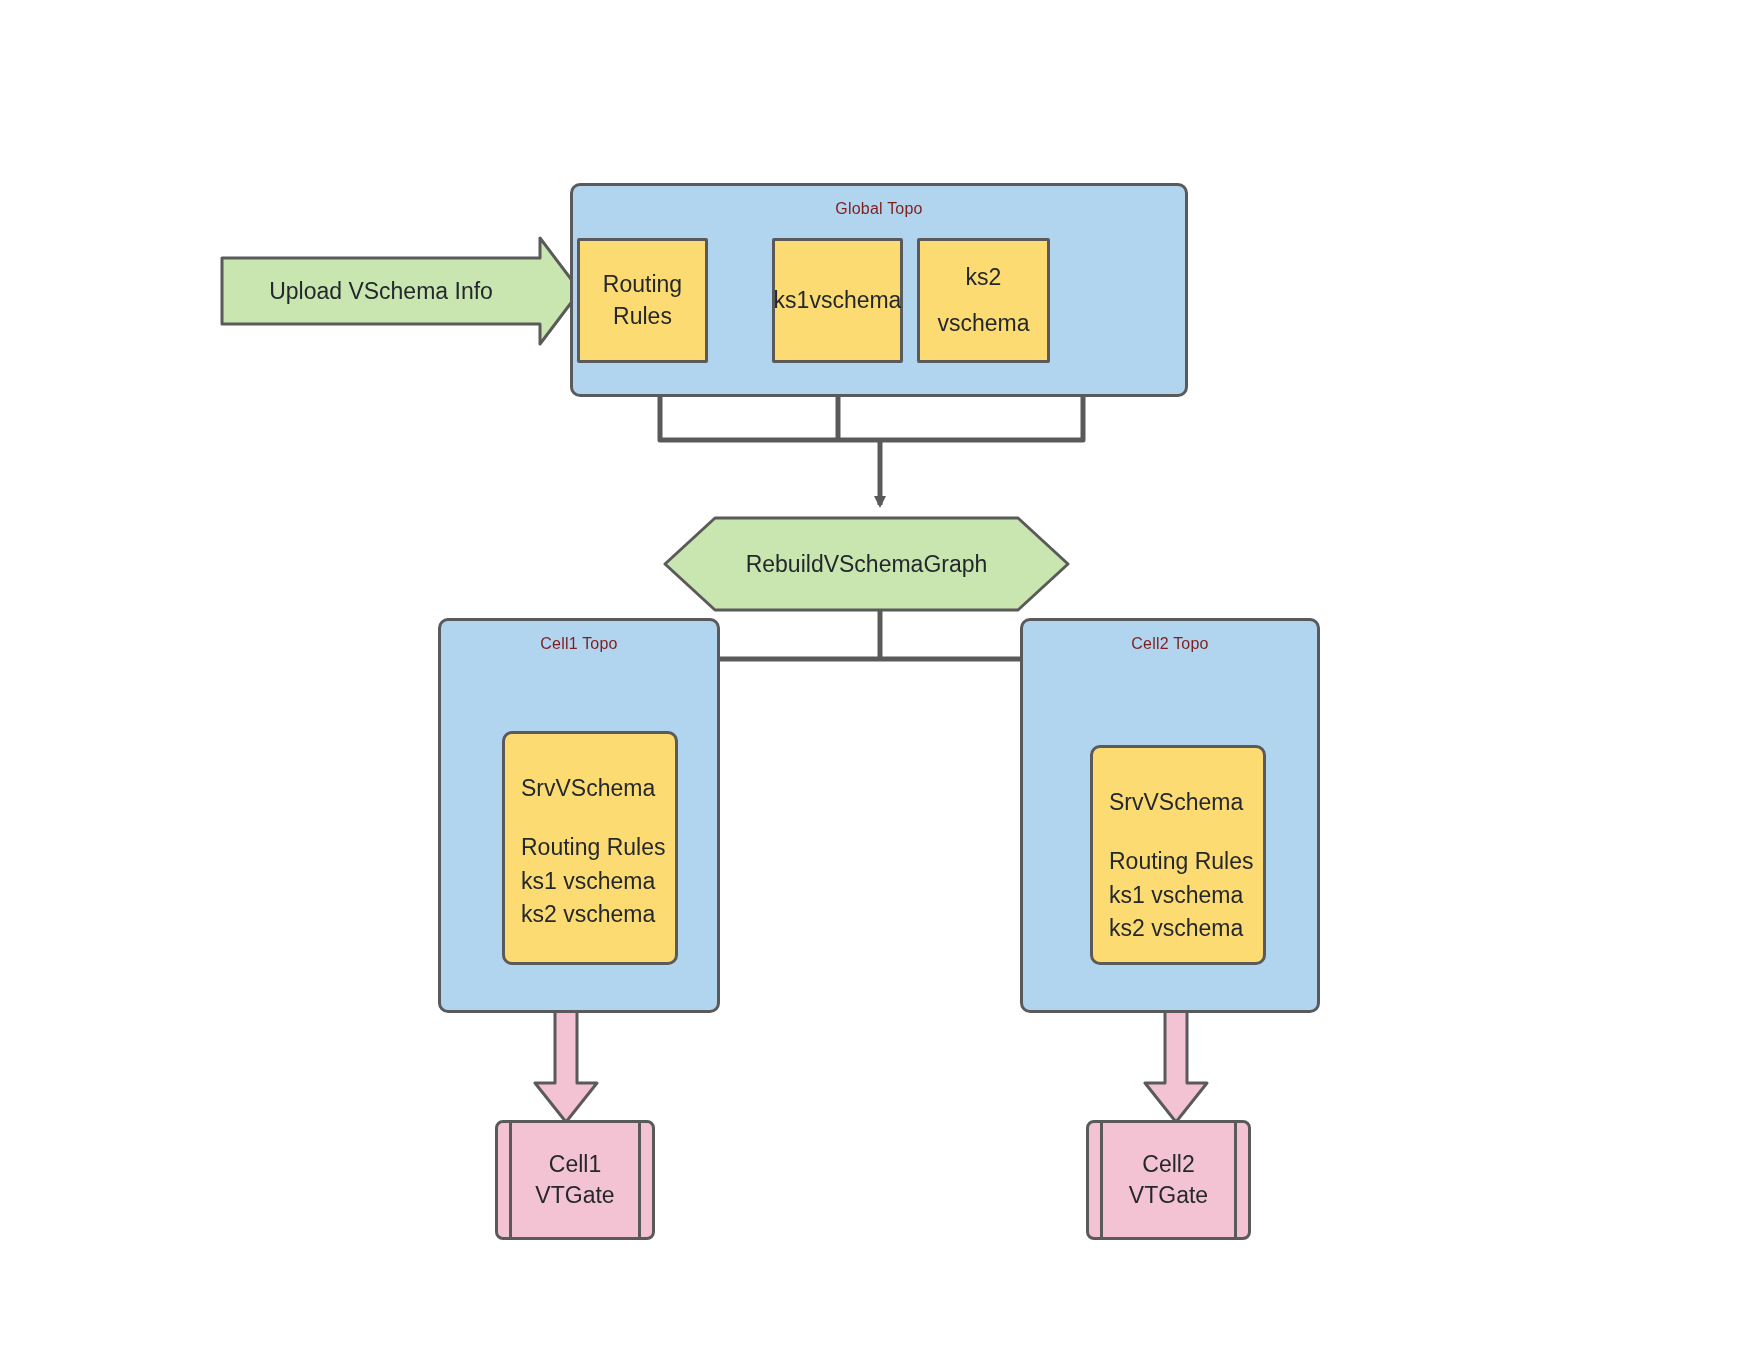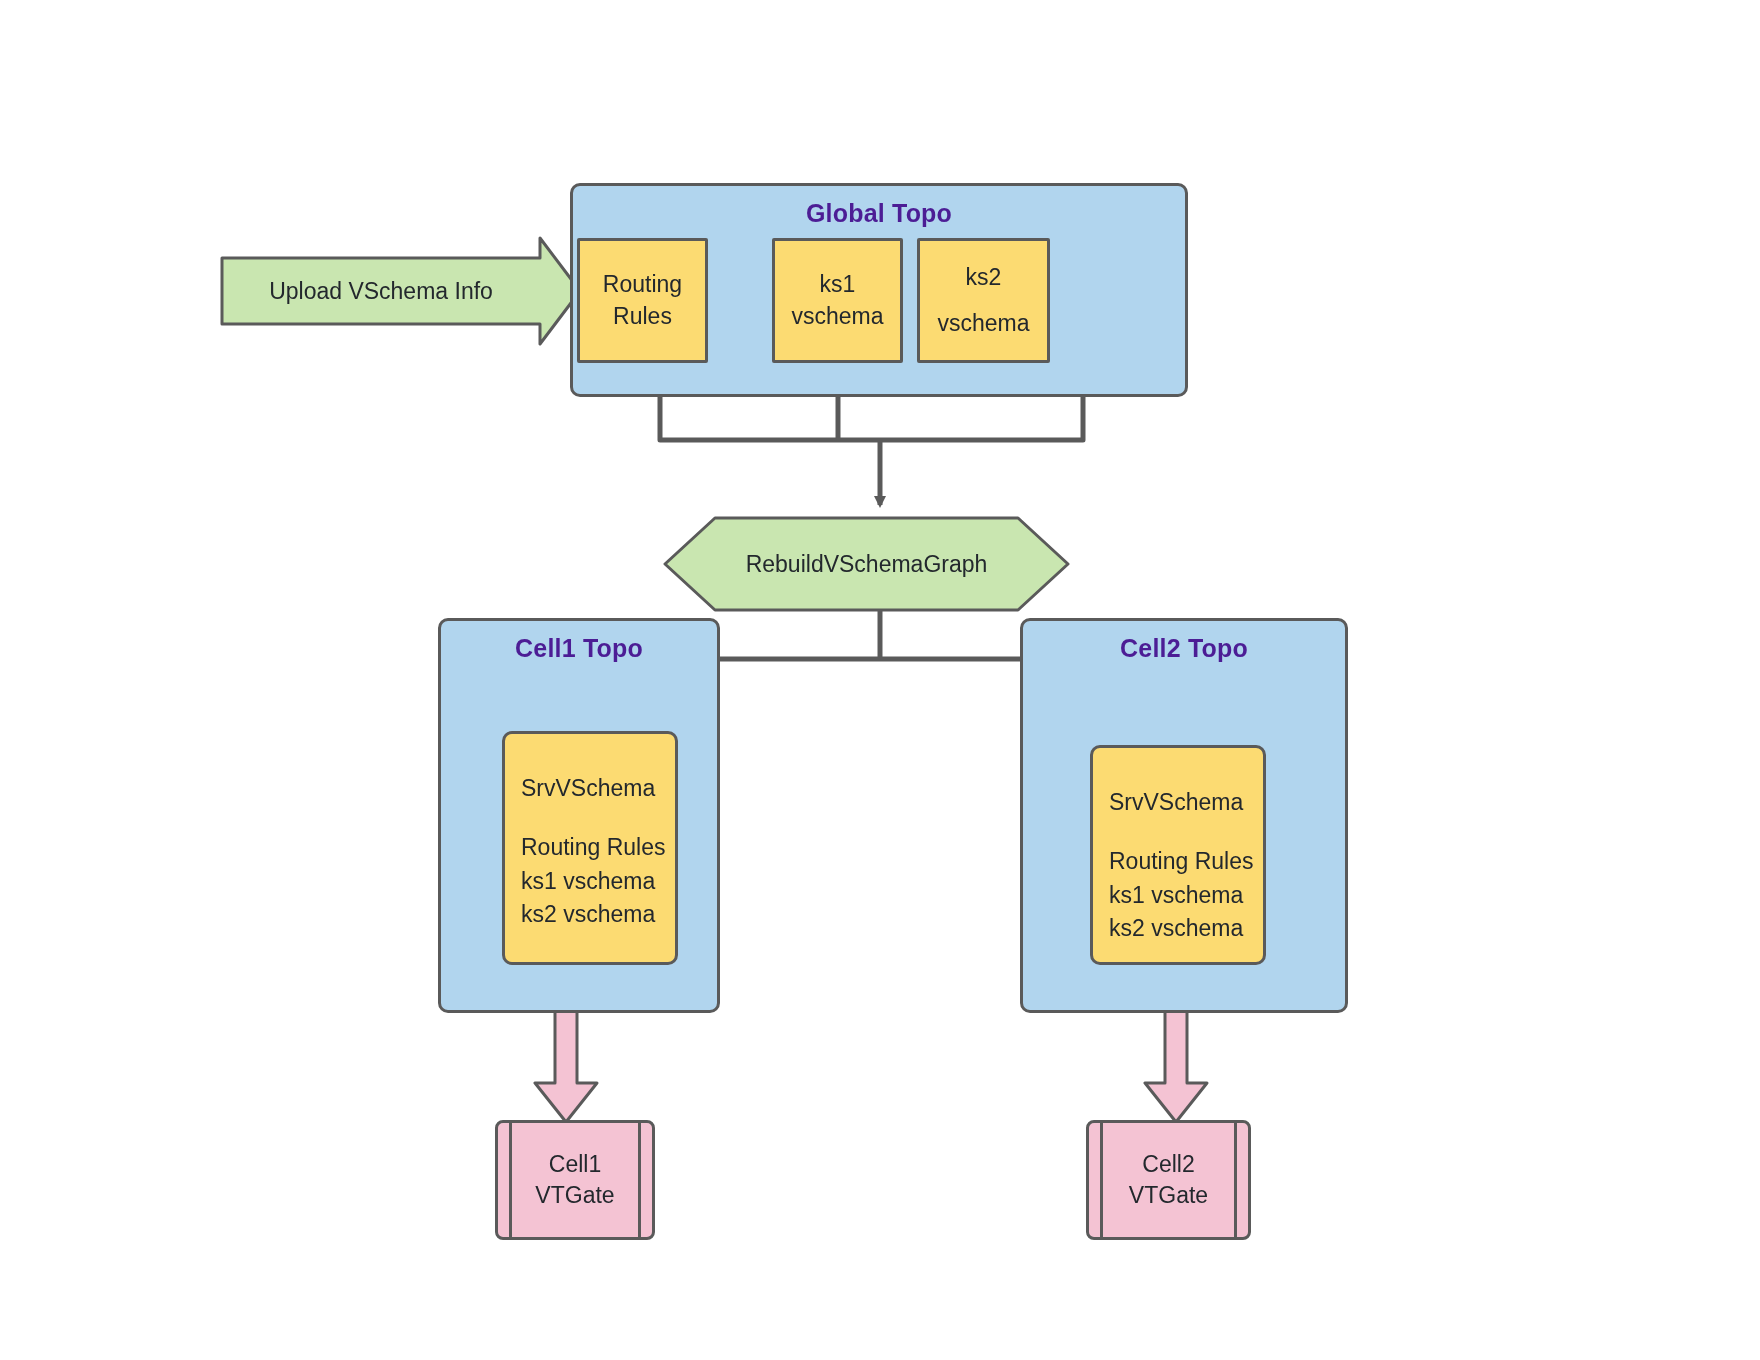--- a/index.html
+++ b/index.html
@@ -33,24 +33,24 @@
   
   .topo-box {
     background: #b1d5ee;
     border: 3px solid #5a5a5a;
     border-radius: 10px;
     flex-direction: column;
     align-items: center;
     justify-content: flex-start;
   }
   .topo-title {
-    font-weight: bold;
-    font-size: 25px;
+    font-weight: normal;
+    font-size: 16px;
     line-height: 1.1;
-    color: #4c1d95;
+    color: #7f1d1d;
     margin-top: 14px;
     letter-spacing: 0.2px;
   }
   
   .data-box {
     background: #fcdb72;
     border: 3px solid #5a5a5a;
     border-radius: 2px;
     align-items: center;
     justify-content: center;
@@ -152,21 +152,21 @@
 
   <div class="node topo-box" style="left:570px; top:183px; width:618px; height:214px;">
     <div class="topo-title">Global Topo</div>
   </div>
 
   <div class="node data-box" style="left:577px; top:238px; width:131px; height:125px; flex-direction:column;">
     <div>Routing</div>
     <div>Rules</div>
   </div>
 
-  <div class="node data-box" style="left:772px; top:238px; width:131px; height:125px; flex-direction:column;">
+  <div class="node data-box" style="left:772px; top:238px; width:131px; height:125px; flex-direction:row;">
     <div>ks1</div>
     <div>vschema</div>
   </div>
 
   <div class="node data-box" style="left:917px; top:238px; width:133px; height:125px; flex-direction:column;gap:14px;">
     <div>ks2</div>
     <div>vschema</div>
   </div>
 
   <div class="shape-label" style="left:665px; top:518px; width:403px; height:92px;">RebuildVSchemaGraph</div>
@@ -185,21 +185,21 @@
     <div>ks2 vschema</div>
   </div>
 
   <div class="node vtgate-box" style="left:495px; top:1120px; width:160px; height:120px; position:absolute; flex-direction:column;">
     <span class="vtgate-bar left"></span>
     <span class="vtgate-bar right"></span>
     <div>Cell1</div>
     <div>VTGate</div>
   </div>
 
-  <div class="node topo-box" style="left:1020px; top:618px; width:328px; height:395px;">
+  <div class="node topo-box" style="left:1020px; top:618px; width:300px; height:395px;">
     <div class="topo-title">Cell2 Topo</div>
   </div>
 
   <div class="node srv-box" style="left:1090px; top:745px; width:176px; height:220px;">
     <div>SrvVSchema</div>
     <div class="srv-gap"></div>
     <div>Routing Rules</div>
     <div>ks1 vschema</div>
     <div>ks2 vschema</div>
   </div>

